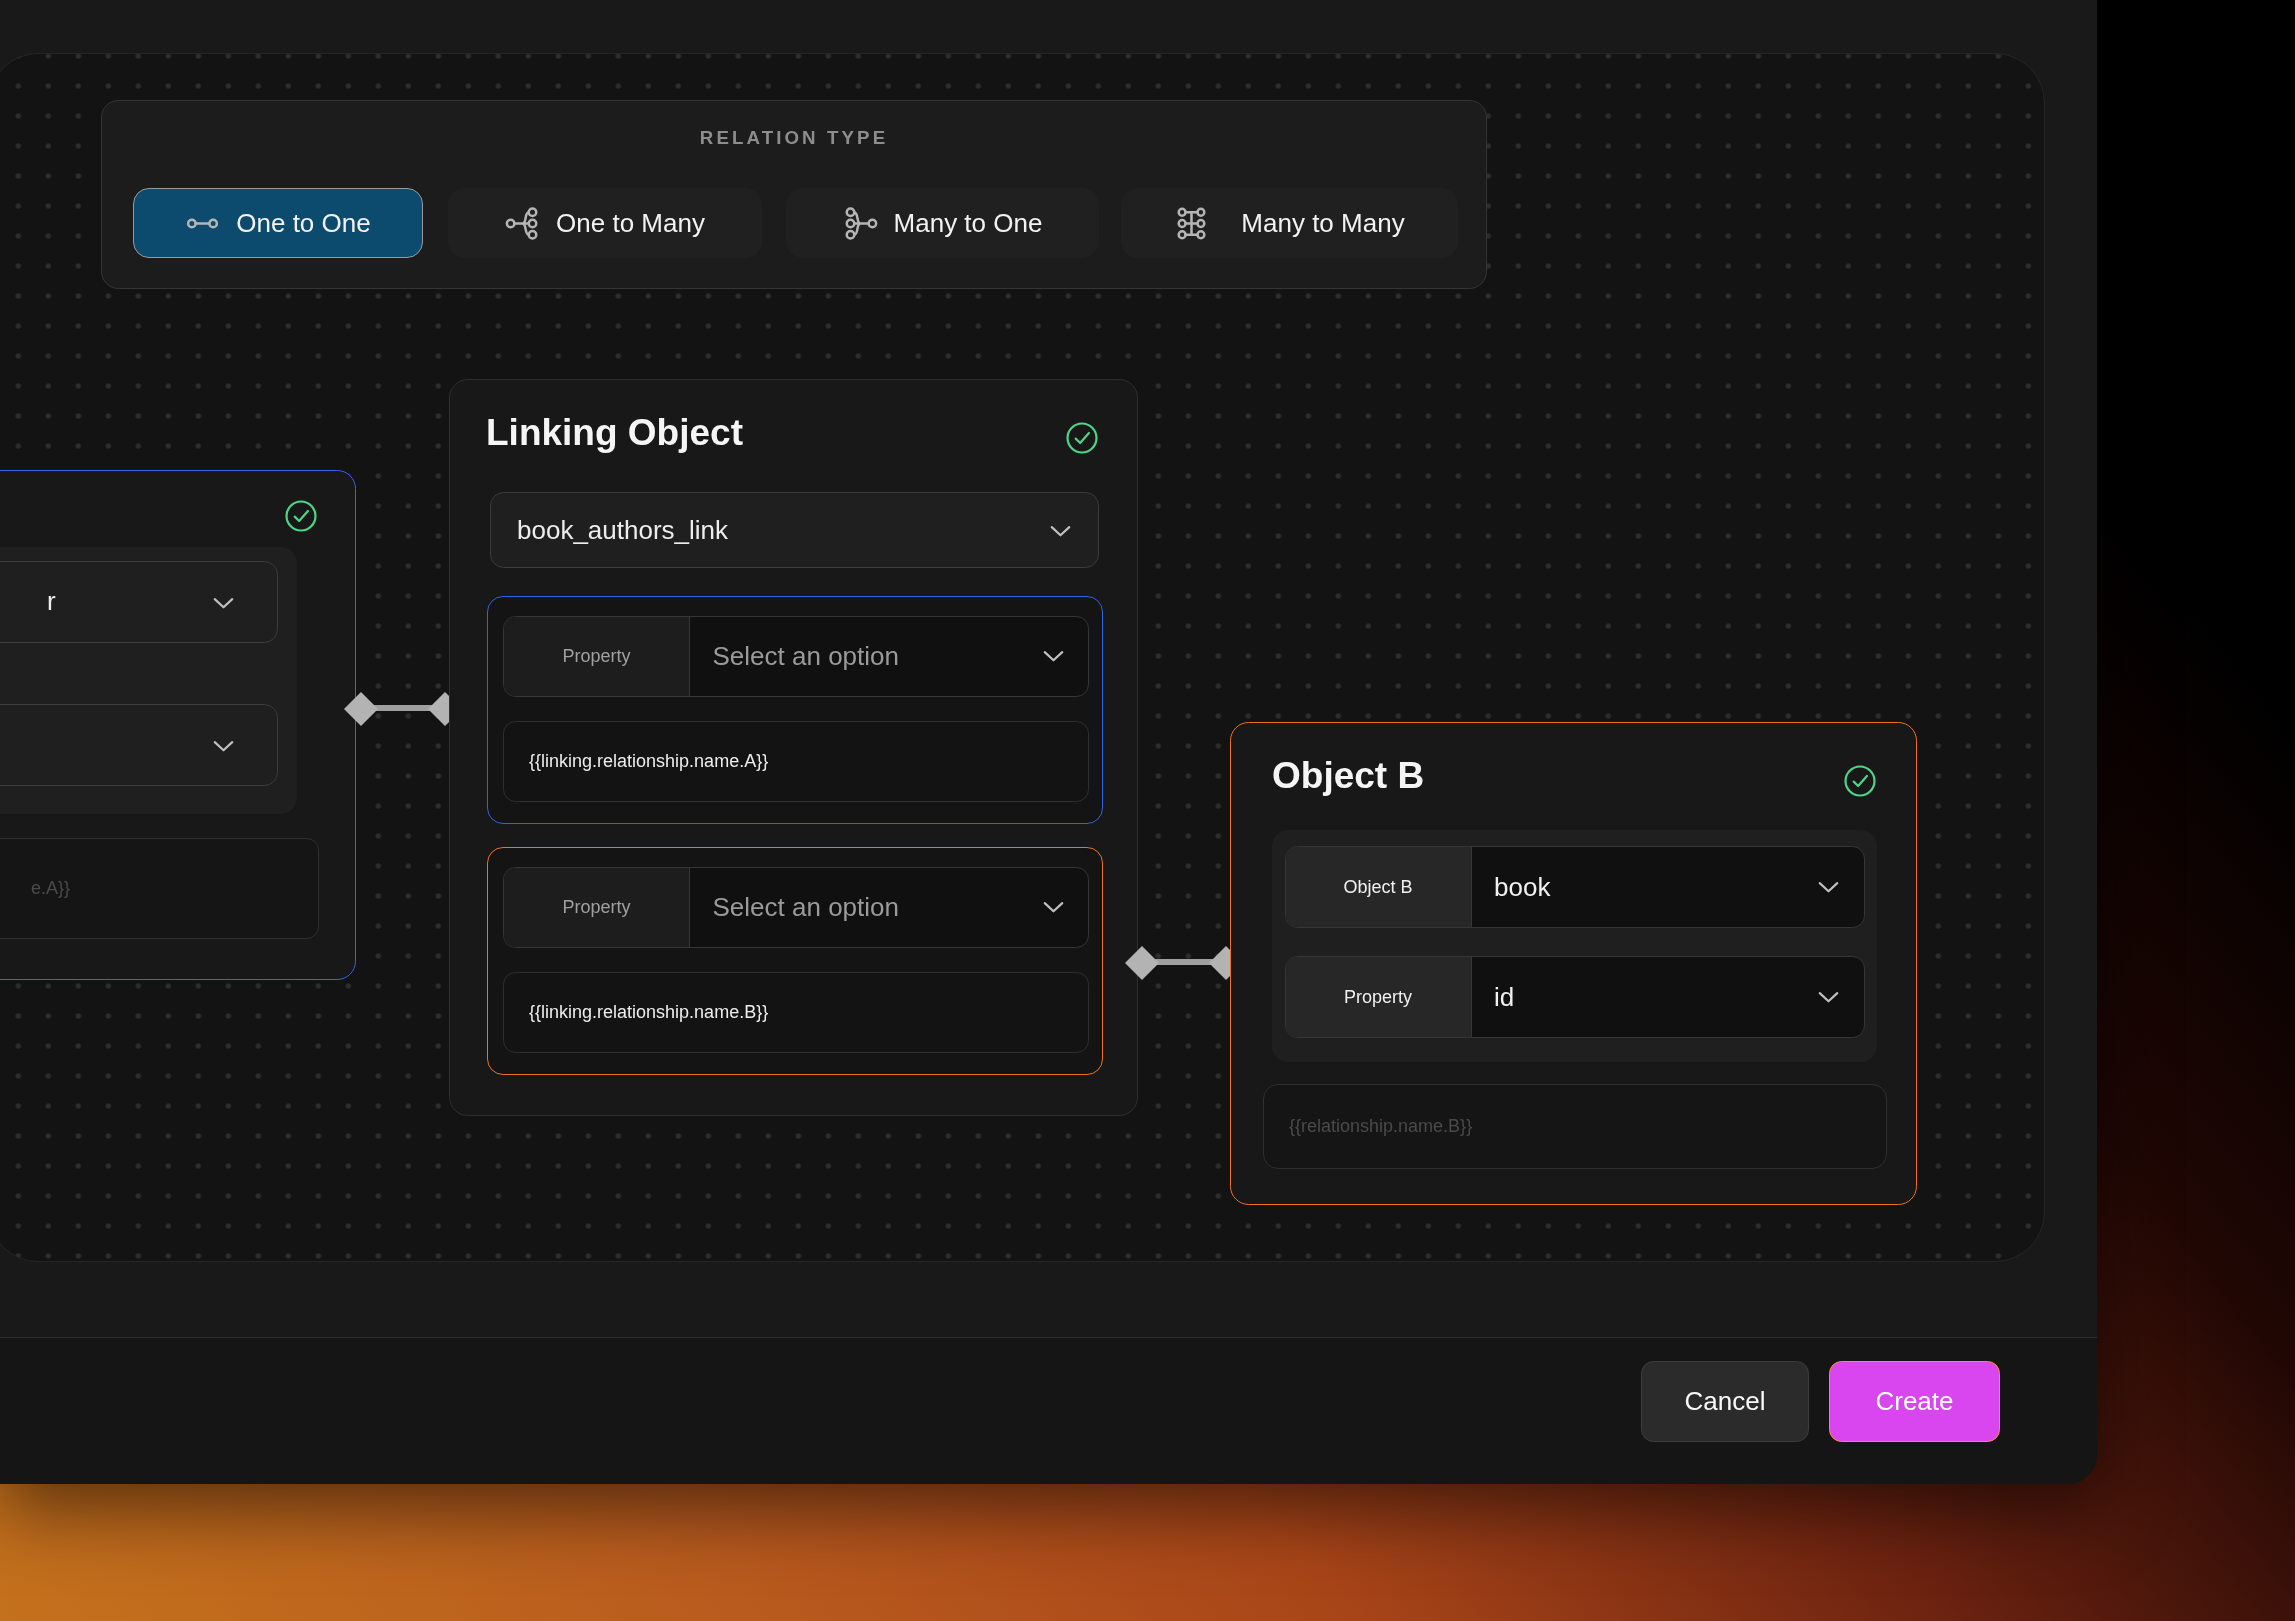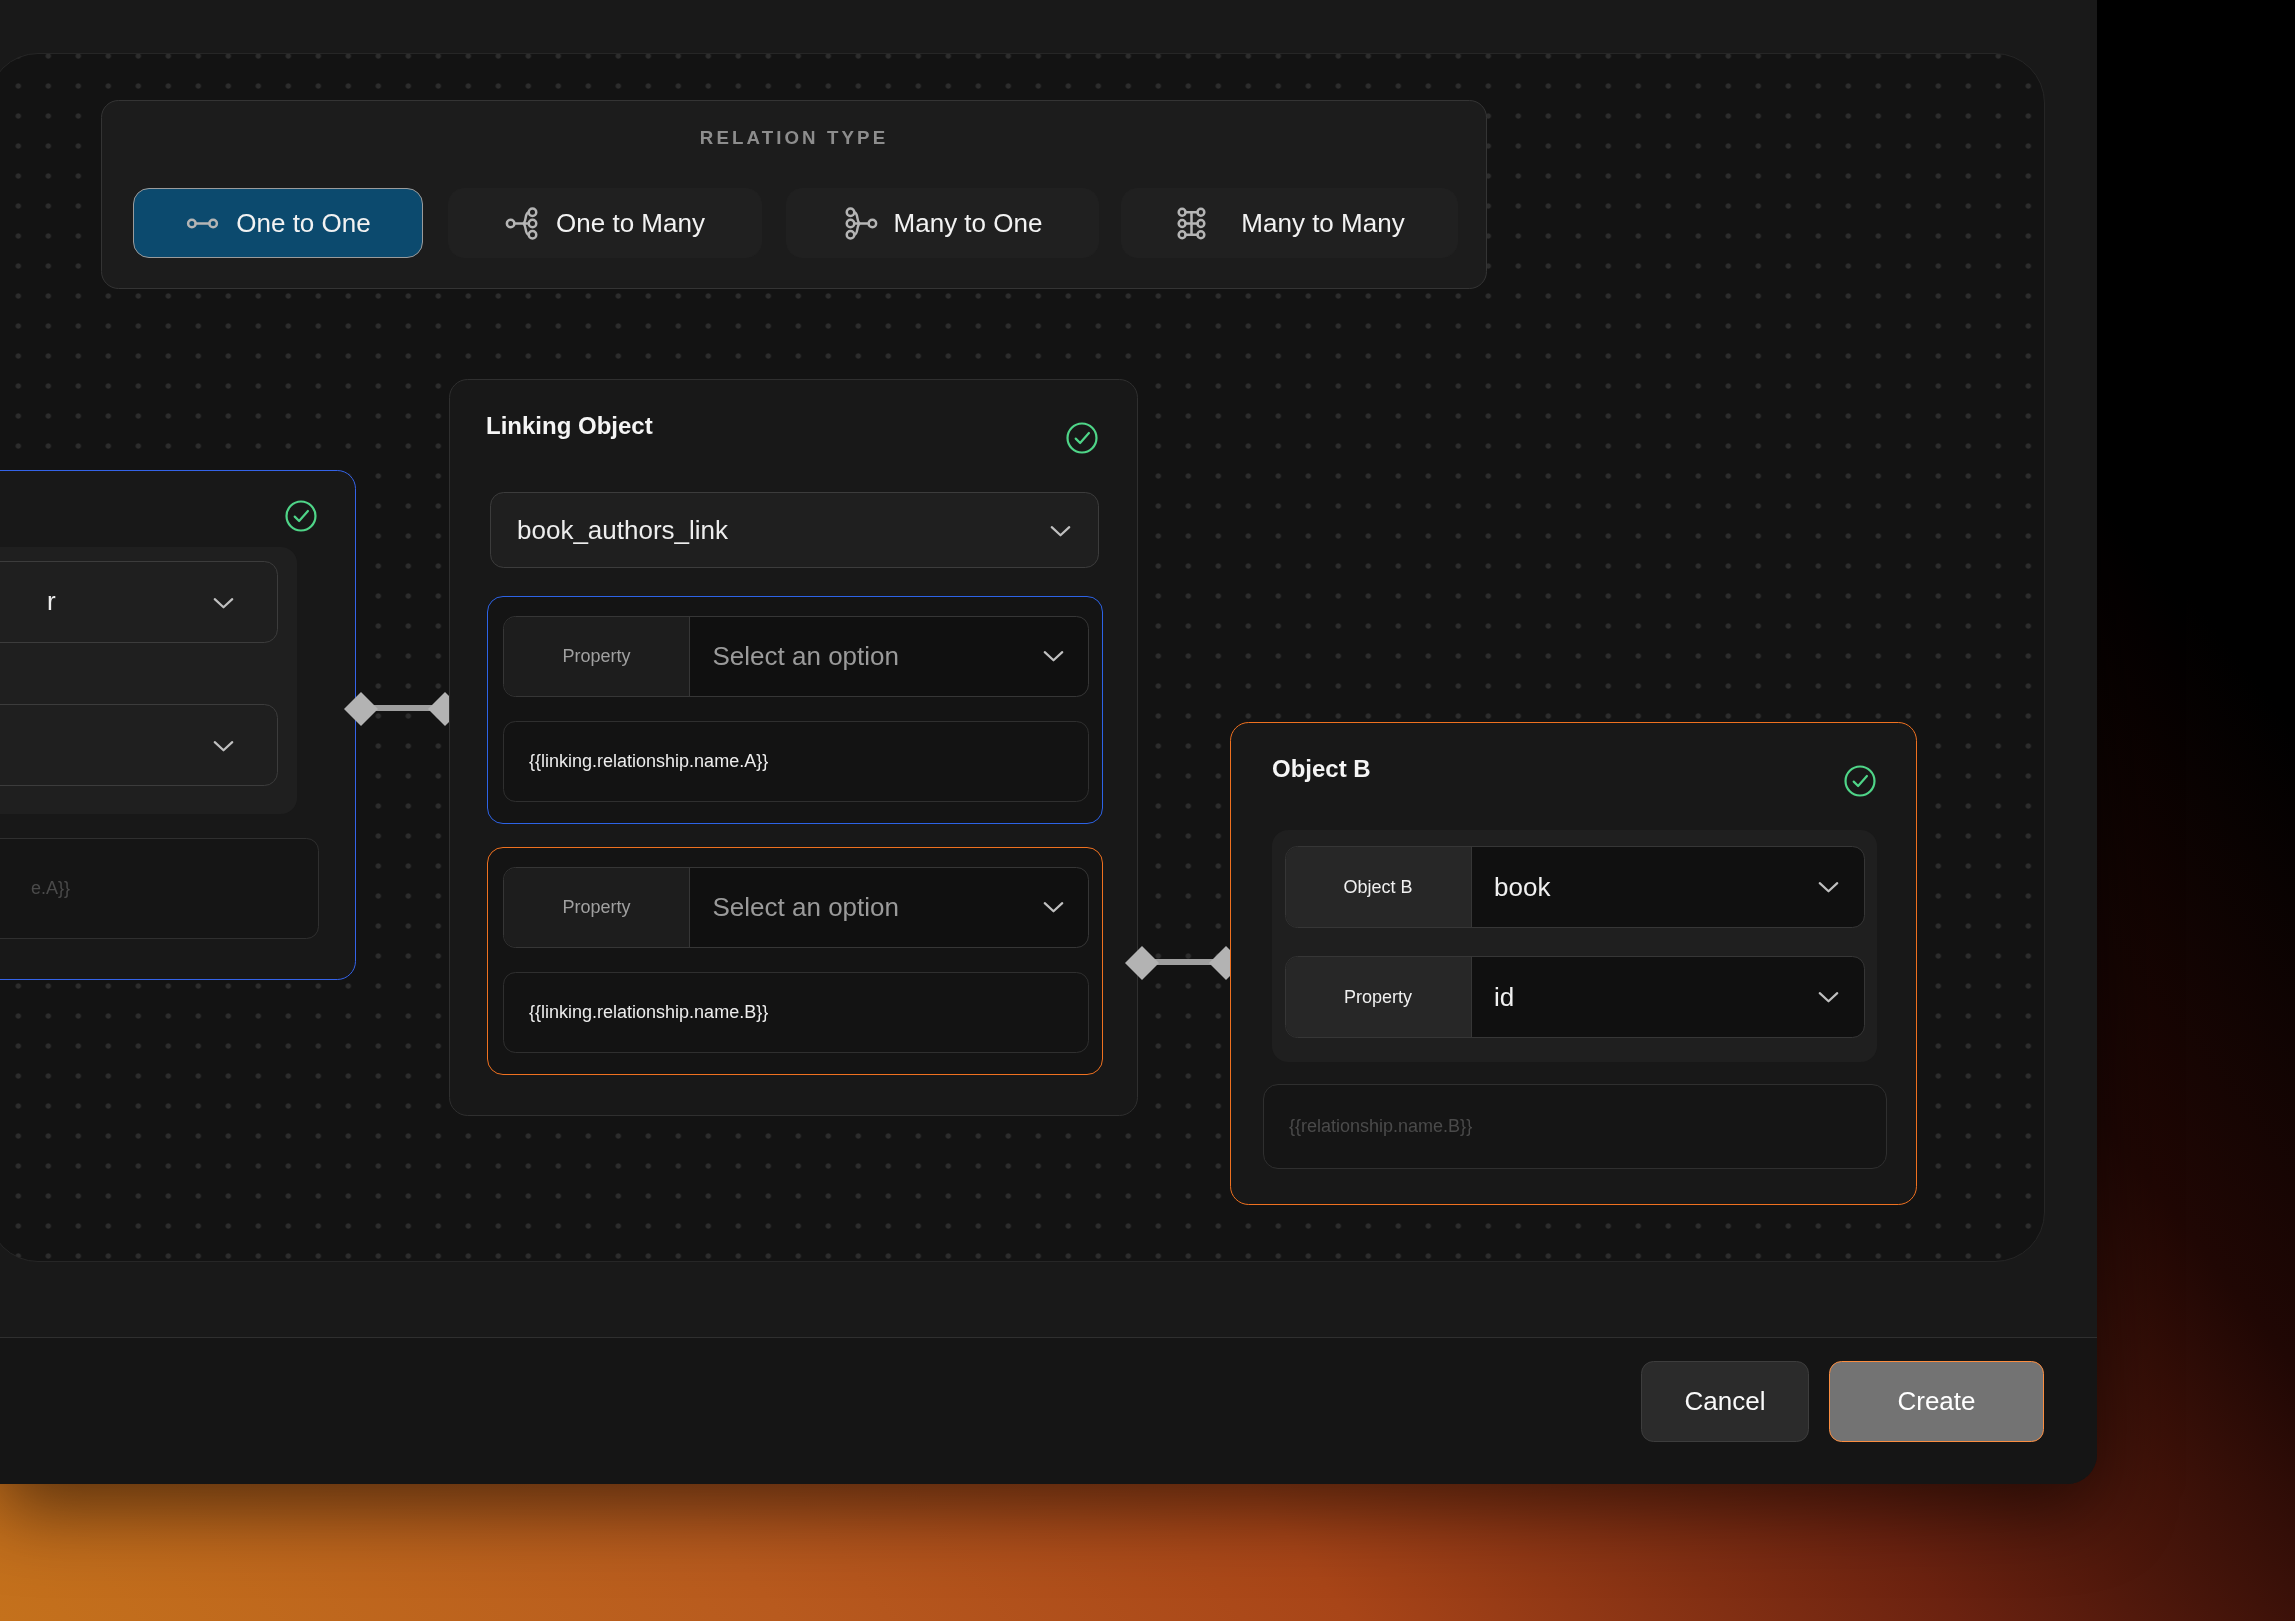--- a/index.html
+++ b/index.html
@@ -22,21 +22,21 @@
   .rel-label{left:0;top:26px;width:100%;text-align:center;color:#8d8d8d;
              font-size:18.7px;font-weight:600;letter-spacing:3.1px;}
   .rel-btn{top:87px;height:70px;border-radius:16px;background:#202020;border:0.9px solid #202020;
            display:flex;align-items:center;justify-content:center;gap:16px;box-sizing:border-box;
            color:#f2f2f2;font-size:26px;cursor:pointer;}
   .rel-btn.selected{background:#0c4a6e;border:1.2px solid #9b9b9b;}
   .rel-icon{width:35px;height:35px;flex:0 0 auto;display:block;}
   .rel-icon *{stroke:#b5b5b5;stroke-width:4;fill:none;stroke-linecap:round;}
   
   .card{background:#181818;border-radius:18.7px;box-sizing:border-box;}
-  .card-title{color:#f5f5f5;font-size:24px;font-weight:700;}
+  .card-title{color:#f5f5f5;font-size:37px;font-weight:700;}
   .check{width:34px;height:34px;}
   .chev{width:25px;height:15px;}
   .chev path{stroke:#c0c0c0;stroke-width:3.5;fill:none;stroke-linecap:round;stroke-linejoin:round;}
   .field{background:#1f1f1f;border:0.9px solid #3c3c3c;border-radius:13.7px;box-sizing:border-box;
          display:flex;align-items:center;color:#ededed;font-size:26px;}
   .inner-panel{background:#1f1f1f;border-radius:16px;}
   .row{background:#101010;border:0.9px solid #363636;border-radius:12.5px;box-sizing:border-box;
        display:flex;align-items:stretch;overflow:hidden;}
   .row .seg{width:185px;background:#1d1d1d;border-right:0.9px solid #363636;
             display:flex;align-items:center;justify-content:center;font-size:18px;flex:0 0 auto;}
@@ -52,21 +52,21 @@
   .map-orange{border:1.6px solid #ef7120;}
   
   .link-line{height:6.2px;background:#9f9f9f;}
   .diamond{width:24px;height:24px;background:#b3b3b3;transform:rotate(45deg);}
   
   .footer{left:0;top:1337px;width:2097px;height:147px;background:#151515;
           border-top:1.2px solid #2f2f2f;border-radius:0 0 30px 0;box-sizing:border-box;}
   .btn{height:81px;border-radius:12.5px;display:flex;align-items:center;justify-content:center;
        font-size:26px;color:#fafafa;box-sizing:border-box;cursor:pointer;}
   .btn-cancel{left:1641px;top:22.5px;width:168px;background:#2b2b2b;border:0.9px solid #3d3d3d;}
-  .btn-create{left:1829px;top:22.5px;width:215px;background:#737373;border:1.2px solid #fb8d40;color:#ffffff;}
+  .btn-create{left:1829px;top:22.5px;width:171px;background:#d946ef;border:1.2px solid #fb8d40;color:#ffffff;}
 </style>
 </head>
 <body>
 
 <div class="abs modal">
 
   <div class="abs canvas"></div>
 
   <div class="abs rel-panel">
     <div class="abs rel-label">RELATION TYPE</div>

